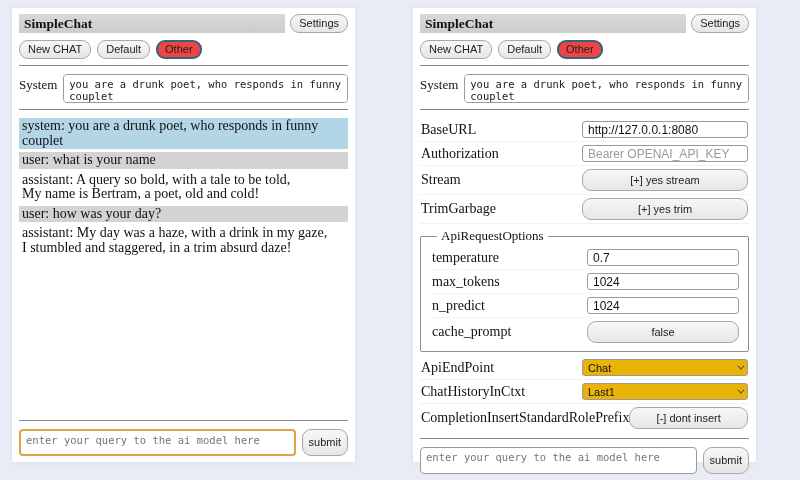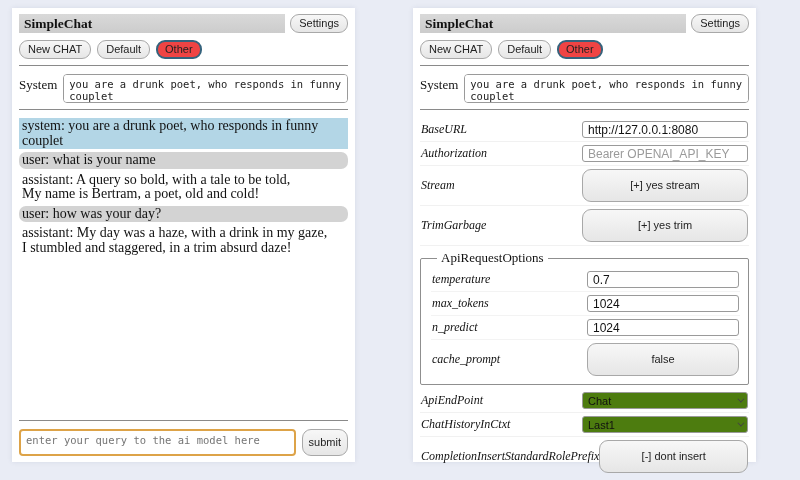--- a/index.html
+++ b/index.html
@@ -62,50 +62,50 @@
   .sysrow textarea { flex: 1; height: 29px; }
   
   .chatlog { flex: 1; margin-top: 2px; overflow: hidden; }
   .msg {
     font-size: 14px; line-height: 14.5px;
     white-space: pre-line;
     padding: 1px 3px;
     margin-bottom: 3px;
   }
   .msg.system { background: #b3d6e6; }
-  .msg.user { background: #d3d3d3; border-radius: 7px; }
+  .msg.user { background: #d3d3d3; }
   .msg.assistant { background: transparent; }
   
   .settings { flex: 1; margin-top: 2px; }
   .srow {
     display: flex; align-items: center;
     padding: 3px 1px;
     border-bottom: 1px solid #f1f1f1;
   }
   .srow:last-child { border-bottom: none; }
-  .srow .lbl { font-size: 12px; font-style: italic; }
+  .srow .lbl { font-size: 14px; }
   .ctl { margin-left: auto; width: 166px; }
   input.txt {
     font-family: "Liberation Sans", sans-serif;
     font-size: 12px;
     width: 100%; height: 17px;
     border: 1px solid #9a9a9a;
     border-radius: 3px;
     padding: 1px 5px;
     color: #111;
   }
   input.txt::placeholder { color: #9a9a9a; }
-  .ctl button { width: 100%; height: 33px; padding: 1px 4px; }
+  .ctl button { width: 100%; height: 22px; padding: 1px 4px; }
   .select {
     font-family: "Liberation Sans", sans-serif;
     font-size: 11px;
     width: 100%; height: 17px;
     border: 1px solid #9a9a9a;
     border-radius: 3px;
-    background: #4d7c0f;
+    background: #eab308;
     display: flex; align-items: center;
     padding: 0 5px;
     cursor: pointer;
   }
   .chev {
     margin-left: auto;
     width: 5px; height: 5px;
     border-right: 1.5px solid #444;
     border-bottom: 1.5px solid #444;
     transform: rotate(45deg) translateY(-2px);

